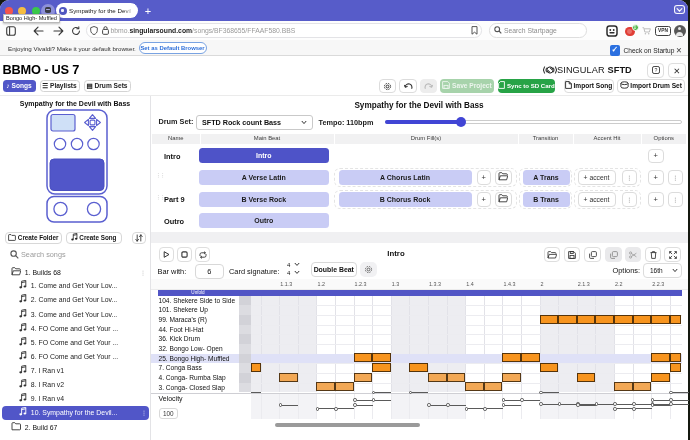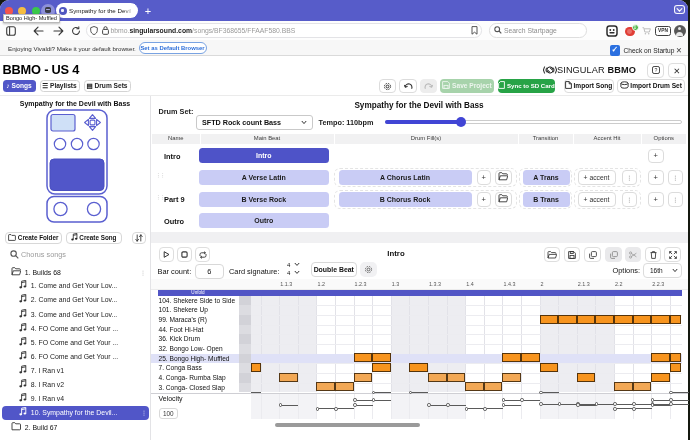--- a/index.html
+++ b/index.html
@@ -78,28 +78,28 @@
 <div style="position:absolute;left:677.6px;top:26.6px;width:3.8px;height:3.8px;border-radius:50%;background:#e8e8e8;"></div>
 <div style="position:absolute;left:675.9px;top:31.6px;width:7.2px;height:4.5px;border-radius:3.6px 3.6px 0 0;background:#e8e8e8;"></div>
 <div style="position:absolute;left:3px;top:14px;width:57px;height:8.8px;background:#fff;border:0.8px solid #b9b9b9;box-shadow:0 1px 2px rgba(0,0,0,.25);font-size:5.6px;line-height:7.5px;text-align:center;color:#222;z-index:50;">Bongo High- Muffled</div>
 <div style="position:absolute;left:0;top:40px;width:688px;height:16px;background:#f7f7f7;border-bottom:1px solid #dadada;"></div>
 <div style="position:absolute;left:8px;top:40.5px;height:16px;font-size:6.2px;line-height:16px;color:#2e2e2e;white-space:nowrap;">Enjoying Vivaldi? Make it your default browser.</div>
 <div style="position:absolute;left:138.5px;top:42.2px;width:68px;height:11.8px;border:1px solid #79a3e2;border-radius:6px;background:#fff;color:#2e6fd9;font-size:5.9px;font-weight:600;text-align:center;line-height:10.5px;white-space:nowrap;">Set as Default Browser</div>
 <div style="position:absolute;left:609.5px;top:45px;width:10.5px;height:10.5px;border-radius:2px;background:#2b70e0;color:#fff;font-size:8px;line-height:10.5px;text-align:center;font-weight:700;">✓</div>
 <div style="position:absolute;left:623.5px;top:44px;height:13px;font-size:6.6px;line-height:13px;color:#1f1f1f;white-space:nowrap;">Check on Startup</div>
 <div style="position:absolute;left:674.5px;top:44px;width:9px;height:13px;font-size:7.5px;line-height:13px;color:#3c3c3c;text-align:center;">✕</div>
 <div style="position:absolute;left:0;top:56px;width:688px;height:40px;background:#fff;border-bottom:1px solid #ebebeb;"></div>
-<div style="position:absolute;left:2.5px;top:61.5px;height:15px;font-size:12.8px;font-weight:700;color:#000;line-height:15px;letter-spacing:-0.2px;">BBMO - US 4</div>
+<div style="position:absolute;left:2.5px;top:61.5px;height:15px;font-size:12.8px;font-weight:700;color:#000;line-height:15px;letter-spacing:-0.2px;">BBMO - US 7</div>
 <svg class="ab" style="left:542px;top:63px;" width="16" height="14" viewBox="0 0 16 14">
 <circle cx="8" cy="7" r="3.1" fill="none" stroke="#1d1d1d" stroke-width="1"></circle>
 <path d="M8 5.2 a1.9 1.9 0 0 1 1.9 1.9 M8 8.9 a1.9 1.9 0 0 1 -1.9 -1.9" fill="none" stroke="#1d1d1d" stroke-width="0.9"></path>
 <path d="M2.6 10.5 a6.5 6.5 0 0 1 0 -7 M13.4 3.5 a6.5 6.5 0 0 1 0 7" fill="none" stroke="#1d1d1d" stroke-width="1"></path>
 <path d="M4.6 9.3 a4.4 4.4 0 0 1 0 -4.6 M11.4 4.7 a4.4 4.4 0 0 1 0 4.6" fill="none" stroke="#1d1d1d" stroke-width="0.9"></path>
 </svg>
-<div style="position:absolute;left:557px;top:64px;height:13px;font-size:9.2px;line-height:13px;color:#161616;letter-spacing:0.1px;white-space:nowrap;"><span style="font-weight:400;">SINGULAR</span> <span style="font-weight:700;">BBMO</span></div>
+<div style="position:absolute;left:557px;top:64px;height:13px;font-size:9.2px;line-height:13px;color:#161616;letter-spacing:0.1px;white-space:nowrap;"><span style="font-weight:400;">SINGULAR</span> <span style="font-weight:700;">SFTD</span></div>
 <div style="position:absolute;left:646.5px;top:62.5px;width:17.5px;height:15px;border:1px solid #dedede;border-radius:4px;"></div>
 <svg class="ab" style="left:651.5px;top:66px;" width="8" height="8" viewBox="0 0 8 8">
       <rect x="0.5" y="0.5" width="7" height="7" rx="1.6" fill="none" stroke="#333" stroke-width="0.9"></rect>
       <text x="4" y="5.8" font-size="5.2" text-anchor="middle" fill="#333" font-family="Liberation Sans">?</text>
     </svg>
 <div style="position:absolute;left:668px;top:62.5px;width:17.5px;height:15px;border:1px solid #dedede;border-radius:4px;color:#333;font-size:8.5px;text-align:center;line-height:14px;">✕</div>
 <div style="position:absolute;left:2.5px;top:79.5px;width:33px;height:12px;background:#5157c8;border-radius:3.5px;color:#fff;font-size:6.6px;font-weight:600;text-align:center;line-height:12px;">♪ Songs</div>
 <div style="position:absolute;left:39.5px;top:79.5px;width:40px;height:12px;background:#fff;border:1px solid #d4d4d4;border-radius:3.5px;color:#222;font-size:6.6px;font-weight:600;text-align:center;line-height:10.5px;">☰ Playlists</div>
 <div style="position:absolute;left:83.5px;top:79.5px;width:47px;height:12px;background:#fff;border:1px solid #d4d4d4;border-radius:3.5px;color:#222;font-size:6.6px;font-weight:600;text-align:center;line-height:10.5px;">▤ Drum Sets</div>
 <div style="position:absolute;left:378.5px;top:78.5px;width:17.5px;height:14.5px;background:#fff;border:1px solid #dcdcdc;border-radius:4px;"></div>
@@ -162,21 +162,21 @@
         <path d="M2.6 2.6 L6.8 1.8" stroke="#222" stroke-width="0.9"></path>
       </svg> Create Song</div>
 <div style="position:absolute;left:131.5px;top:232px;width:14.5px;height:11.5px;background:#fff;border:1px solid #d8d8d8;border-radius:4px;"></div>
 <svg class="ab" style="left:134.5px;top:234px;" width="8" height="8" viewBox="0 0 8 8">
       <path d="M2.2 1 V7 M2.2 7 L0.8 5.4 M2.2 7 L3.6 5.4 M5.8 7 V1 M5.8 1 L4.4 2.6 M5.8 1 L7.2 2.6" fill="none" stroke="#333" stroke-width="0.9" stroke-linecap="round"></path>
     </svg>
 <svg class="ab" style="left:10px;top:250px;" width="9" height="9" viewBox="0 0 9 9">
       <circle cx="3.6" cy="3.6" r="2.7" fill="none" stroke="#555" stroke-width="1.1"></circle>
       <line x1="5.7" y1="5.7" x2="8.3" y2="8.3" stroke="#555" stroke-width="1.1"></line>
     </svg>
-<div style="position:absolute;left:21px;top:247.5px;height:13px;font-size:7.3px;line-height:13px;color:#9b9b9b;">Chorus songs</div>
+<div style="position:absolute;left:21px;top:247.5px;height:13px;font-size:7.3px;line-height:13px;color:#9b9b9b;">Search songs</div>
 <div style="position:absolute;left:11px;top:266px;width:130px;height:13px;font-size:6.9px;line-height:13px;color:#111;white-space:nowrap;"><svg style="vertical-align:-1px;" width="10" height="9" viewBox="0 0 10 9">
         <path d="M1 7.8 L1 1.5 a0.8 0.8 0 0 1 0.8 -0.8 H3.8 L4.8 1.8 H8.5 a0.8 0.8 0 0 1 0.8 0.8 V3 M1 7.8 L2.3 3.8 H9.8 L8.6 7.8 Z" fill="none" stroke="#333" stroke-width="0.9" stroke-linejoin="round"></path>
       </svg>&nbsp; 1. Builds 68</div>
 <div style="position:absolute;left:140px;top:266.5px;width:6px;height:12px;color:#9a9a9a;font-size:6px;line-height:12px;text-align:center;letter-spacing:0;">⋮</div>
 <div style="position:absolute;left:19px;top:279.3px;width:128px;height:14px;font-size:6.9px;line-height:14px;color:#222;white-space:nowrap;overflow:hidden;"><svg style="vertical-align:-1px;" width="8" height="9" viewBox="0 0 8 9">
         <path d="M2.6 7.2 V1.2 L6.8 0.4 V6.4" fill="none" stroke="#333" stroke-width="0.9"></path>
         <ellipse cx="1.7" cy="7.3" rx="1.4" ry="1.1" fill="#333"></ellipse>
         <ellipse cx="5.9" cy="6.5" rx="1.4" ry="1.1" fill="#333"></ellipse>
         <path d="M2.6 2.6 L6.8 1.8" stroke="#333" stroke-width="0.9"></path>
       </svg>&nbsp; 1. Come and Get Your Lov...</div>
@@ -233,21 +233,21 @@
         <path d="M2.6 7.2 V1.2 L6.8 0.4 V6.4" fill="none" stroke="#fff" stroke-width="0.9"></path>
         <ellipse cx="1.7" cy="7.3" rx="1.4" ry="1.1" fill="#fff"></ellipse>
         <ellipse cx="5.9" cy="6.5" rx="1.4" ry="1.1" fill="#fff"></ellipse>
         <path d="M2.6 2.6 L6.8 1.8" stroke="#fff" stroke-width="0.9"></path>
       </svg>&nbsp; 10. Sympathy for the Devil...</div>
 <div style="position:absolute;left:141px;top:407px;width:6px;height:12px;color:#fff;font-size:6px;line-height:12px;text-align:center;">⋮</div>
 <div style="position:absolute;left:11px;top:421.2px;width:130px;height:13px;font-size:6.9px;line-height:13px;color:#111;white-space:nowrap;"><svg style="vertical-align:-1px;" width="10" height="9" viewBox="0 0 10 9">
         <path d="M1 7.8 V1.5 a0.8 0.8 0 0 1 0.8 -0.8 H3.8 L4.8 1.8 H8.7 a0.8 0.8 0 0 1 0.8 0.8 V7 a0.8 0.8 0 0 1 -0.8 0.8 Z" fill="none" stroke="#333" stroke-width="0.9" stroke-linejoin="round"></path>
       </svg>&nbsp; 2. Build 67</div>
 <div style="position:absolute;left:286px;top:99.5px;width:266px;height:11px;font-size:8.2px;font-weight:700;color:#111;text-align:center;line-height:11px;">Sympathy for the Devil with Bass</div>
-<div style="position:absolute;left:158.5px;top:105px;height:13px;font-size:7.3px;font-weight:700;color:#222;line-height:13px;">Drum Set:</div>
+<div style="position:absolute;left:158.5px;top:115px;height:13px;font-size:7.3px;font-weight:700;color:#222;line-height:13px;">Drum Set:</div>
 <div style="position:absolute;left:195.5px;top:114.5px;width:117px;height:15px;background:#fff;border:1px solid #c9c9c9;border-radius:3px;"></div>
 <div style="position:absolute;left:202px;top:115.5px;height:13px;font-size:7.2px;line-height:13px;color:#111;font-weight:600;">SFTD Rock count Bass</div>
 <svg class="ab" style="left:301px;top:119.5px;" width="6" height="5" viewBox="0 0 6 5">
       <path d="M0.8 1 L3 3.6 L5.2 1" stroke="#333" stroke-width="1" fill="none"></path>
     </svg>
 <div style="position:absolute;left:318.5px;top:115.5px;height:13px;font-size:7.3px;font-weight:700;color:#222;line-height:13px;">Tempo: <span style="font-weight:700;">110bpm</span></div>
 <div style="position:absolute;left:384.5px;top:120.3px;width:297px;height:3.6px;background:#fff;border:1px solid #ccc;border-radius:2px;"></div>
 <div style="position:absolute;left:384.5px;top:120.3px;width:76px;height:3.6px;background:#4145d5;border-radius:2px;"></div>
 <div style="position:absolute;left:455.5px;top:117px;width:10px;height:10px;border-radius:50%;background:#4145d5;"></div>
 <div style="position:absolute;left:152px;top:134px;width:47.5px;height:9.6px;background:#f1f1f2;font-size:5.9px;color:#3b3b3b;text-align:center;line-height:9.6px;">Name</div>
@@ -334,21 +334,21 @@
       <path d="M2.5 2.6 L7.4 5.8 M2.5 5.4 L7.4 2.2" stroke="#999" stroke-width="0.8"></path>
     </svg>
 <div style="position:absolute;left:645px;top:247px;width:16px;height:15px;background:#fff;border:1px solid #dedede;border-radius:4px;"></div>
 <svg class="ab" style="left:649.5px;top:250.5px;" width="7" height="8" viewBox="0 0 7 8">
       <path d="M0.5 1.6 H6.5 M2.4 1.6 V0.6 H4.6 V1.6 M1.3 1.6 L1.7 7.4 H5.3 L5.7 1.6" fill="none" stroke="#333" stroke-width="0.85"></path>
     </svg>
 <div style="position:absolute;left:664px;top:247px;width:17px;height:15px;background:#fff;border:1px solid #dedede;border-radius:4px;"></div>
 <svg class="ab" style="left:668.5px;top:250.5px;" width="8" height="8" viewBox="0 0 8 8">
       <path d="M0.6 2.6 V0.6 H2.6 M5.4 0.6 H7.4 V2.6 M7.4 5.4 V7.4 H5.4 M2.6 7.4 H0.6 V5.4 M0.6 0.6 L3.1 3.1 M7.4 0.6 L4.9 3.1 M7.4 7.4 L4.9 4.9 M0.6 7.4 L3.1 4.9" fill="none" stroke="#333" stroke-width="0.85"></path>
     </svg>
-<div style="position:absolute;left:157.5px;top:265.5px;height:12px;font-size:7.4px;color:#111;line-height:12px;">Bar count:</div>
+<div style="position:absolute;left:157.5px;top:265.5px;height:12px;font-size:7.4px;color:#111;line-height:12px;">Bar with:</div>
 <div style="position:absolute;left:194.5px;top:264px;width:29.5px;height:15px;background:#fff;border:1px solid #d8d8d8;border-radius:4px;color:#111;font-size:7.4px;text-align:center;line-height:13.5px;">6</div>
 <div style="position:absolute;left:229px;top:265.5px;height:12px;font-size:7.4px;color:#111;line-height:12px;">Card signature:</div>
 <div style="position:absolute;left:284px;top:261.8px;width:21px;height:7.8px;font-size:6px;color:#111;line-height:7.8px;text-align:left;"><span style="padding-left:3px;">4</span>&nbsp; <svg width="6" height="5" viewBox="0 0 6 5" style="vertical-align:0.5px;">
         <path d="M0.8 1 L3 3.4 L5.2 1" stroke="#333" stroke-width="1" fill="none"></path>
       </svg></div>
 <div style="position:absolute;left:284px;top:269.8px;width:21px;height:7.8px;font-size:6px;color:#111;line-height:7.8px;text-align:left;"><span style="padding-left:3px;">4</span>&nbsp; <svg width="6" height="5" viewBox="0 0 6 5" style="vertical-align:0.5px;">
         <path d="M0.8 1 L3 3.4 L5.2 1" stroke="#333" stroke-width="1" fill="none"></path>
       </svg></div>
 <div style="position:absolute;left:310.5px;top:261.8px;width:46.5px;height:15.5px;background:#fff;border:1px solid #d8d8d8;border-radius:4px;color:#111;font-size:6.9px;font-weight:600;text-align:center;line-height:14px;">Double Beat</div>
 <div style="position:absolute;left:360px;top:261.8px;width:17px;height:15.5px;background:#f1f1f3;border-radius:5px;"></div>

